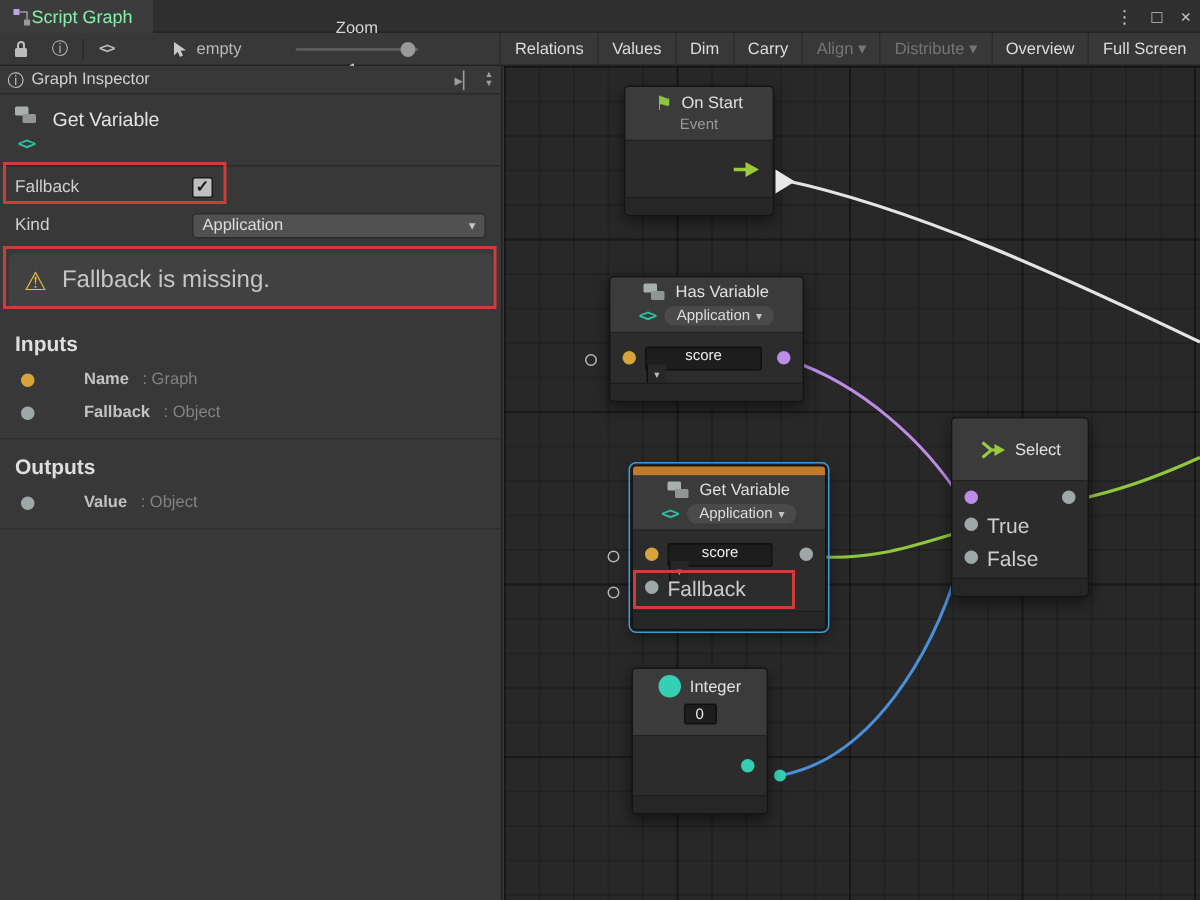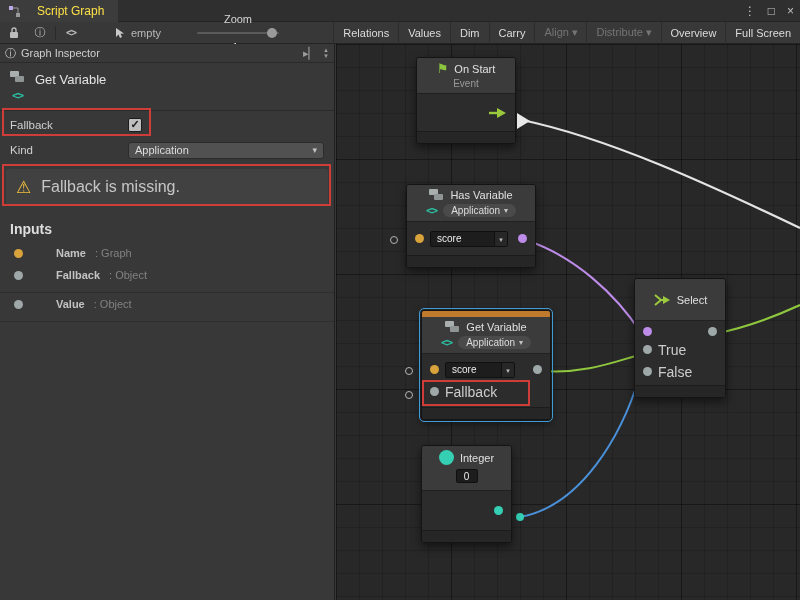--- a/index.html
+++ b/index.html
@@ -2,21 +2,21 @@
 <html><head>
 <meta charset="utf-8">
 <style>
   * { box-sizing: border-box; }
   html,body { margin:0; padding:0; background:#1e1e1e; }
   body { font-family:"Liberation Sans", sans-serif; }
   .window { position:relative; width:800px; height:600px; background:#383838; overflow:hidden; color:#cccccc; font-size:11px; }
 
   
   .titlebar { position:absolute; top:0; left:0; right:0; height:22px; background:#2f2f2f; border-bottom:1px solid #242424; }
-  .tab { position:absolute; left:0; top:0; height:22px; padding:0 14px 0 8px; background:#3c3c3c; display:flex; align-items:center; gap:16px; color:#fde047; font-size:12px; }
+  .tab { position:absolute; left:0; top:0; height:22px; padding:0 14px 0 8px; background:#3c3c3c; display:flex; align-items:center; gap:0; color:#86efac; font-size:12px; }
   .titlebar-icons { position:absolute; right:6px; top:0; height:22px; display:flex; align-items:center; gap:12px; color:#c2c2c2; font-size:12px; }
   .titlebar-icons span { cursor:default; }
 
   
   .toolbar { position:absolute; top:22px; left:0; right:0; height:22px; background:#383838; border-bottom:1px solid #232323; display:flex; align-items:center; font-size:11px; color:#d6d6d6; }
   .ticon { display:flex; align-items:center; justify-content:center; width:20px; height:20px; color:#bdbdbd; }
   .vsep { width:1px; height:14px; background:#2a2a2a; margin:0 5px; }
   .codeicon { font-family:"DejaVu Sans Mono", monospace; font-weight:bold; font-size:10px; letter-spacing:-1px; }
   .empty-group { display:flex; align-items:center; gap:5px; margin-left:34px; color:#b9b9b9; }
   .zoom-group { display:flex; align-items:center; gap:7px; margin-left:36px;flex-direction:column; }
@@ -70,21 +70,21 @@
   .node-header { background:#3b3b3b; border-bottom:1px solid #212121; border-radius:2px 2px 0 0; padding:4px 6px; display:flex; flex-direction:column; gap:3px; }
   .nh-row { display:flex; align-items:center; justify-content:center; gap:6px; }
   .node-title { color:#e0e0e0; font-size:11px; }
   .node-sub { color:#9a9a9a; font-size:10px; text-align:center; }
   .warn-stripe { height:6px; background:#c07a2e; border-radius:2px 2px 0 0; }
   .node-body { flex:1; display:flex; flex-direction:column; justify-content:center; }
   .nrow { display:flex; align-items:center; gap:6px; padding:3px 8px; }
   .node-footer { height:12px; background:#262626; border-top:1px solid #1c1c1c; border-radius:0 0 2px 2px; }
   .pill { background:#4a4a4a; border-radius:8px; padding:1px 8px; font-size:10px; color:#dddddd; display:flex; align-items:center; gap:4px; }
   .pill .arr { font-size:8px; color:#c4c4c4; }
-  .dfield { display:flex; align-items:center; background:#1d1d1d; border:1px solid #101010; border-radius:2px; height:16px; width:78px; }
+  .dfield { display:flex; align-items:center; background:#1d1d1d; border:1px solid #101010; border-radius:2px; height:16px; width:78px;flex-direction:column; }
   .dfield .txt { padding:0 6px; font-size:10px; color:#ededed; flex:1; }
   .dfield .darr { width:13px; text-align:center; font-size:7px; color:#bbbbbb; border-left:1px solid #101010; background:#272727; align-self:stretch; line-height:15px; }
   .ifield { background:#1d1d1d; border:1px solid #101010; border-radius:2px; width:22px; height:14px; text-align:center; font-size:10px; color:#ededed; line-height:13px; margin:1px auto 3px auto; }
   .mla { margin-left:auto; }
   .flag { color:#8cc63f; font-size:13px; line-height:1; }
   .tealdot-lg { width:15px; height:15px; border-radius:50%; background:#35d0b4; }
   .port-label { color:#cccccc; font-size:14px; }
 
   .wtri { position:absolute; z-index:2; left:181px; top:69px; width:0; height:0; border-left:13px solid #e8e8e8; border-top:8px solid transparent; border-bottom:8px solid transparent; }
   .hcirc { position:absolute; z-index:2; width:8px; height:8px; border:1.5px solid #b5b5b5; border-radius:50%; }
@@ -193,20 +193,21 @@
       <span class="pdot" style="background:#d9a33c;"></span>
       <span class="port-name">Name</span>
       <span class="port-type">: Graph</span>
     </div>
     <div class="port-row">
       <span class="pdot" style="background:#9fa8a8;"></span>
       <span class="port-name">Fallback</span>
       <span class="port-type">: Object</span>
     </div>
     <hr class="hsep">
+    <div class="sec-h">Outputs</div>
     <div class="port-row">
       <span class="pdot" style="background:#9fa8a8;"></span>
       <span class="port-name">Value</span>
       <span class="port-type">: Object</span>
     </div>
     <hr class="hsep">
 
     <div class="annot" style="left:2px; top:64px; width:149px; height:28px;"></div>
     <div class="annot" style="left:2px; top:120px; width:329px; height:42px;"></div>
   </div>

